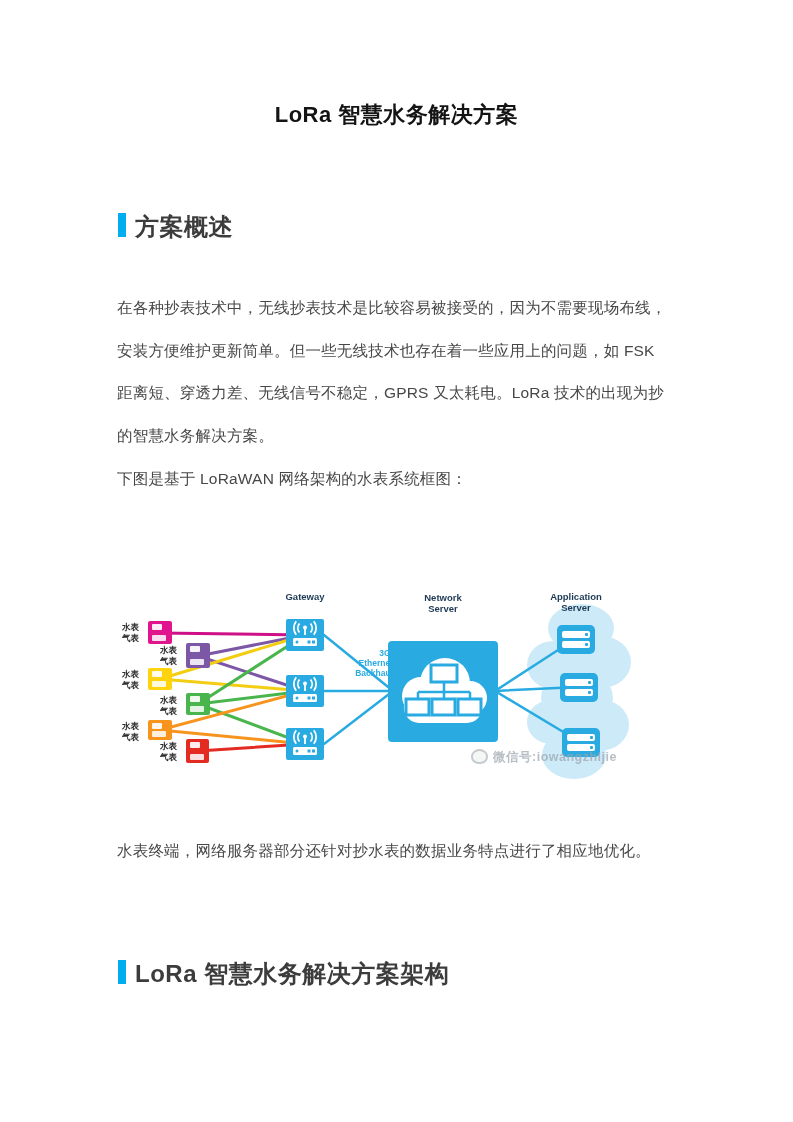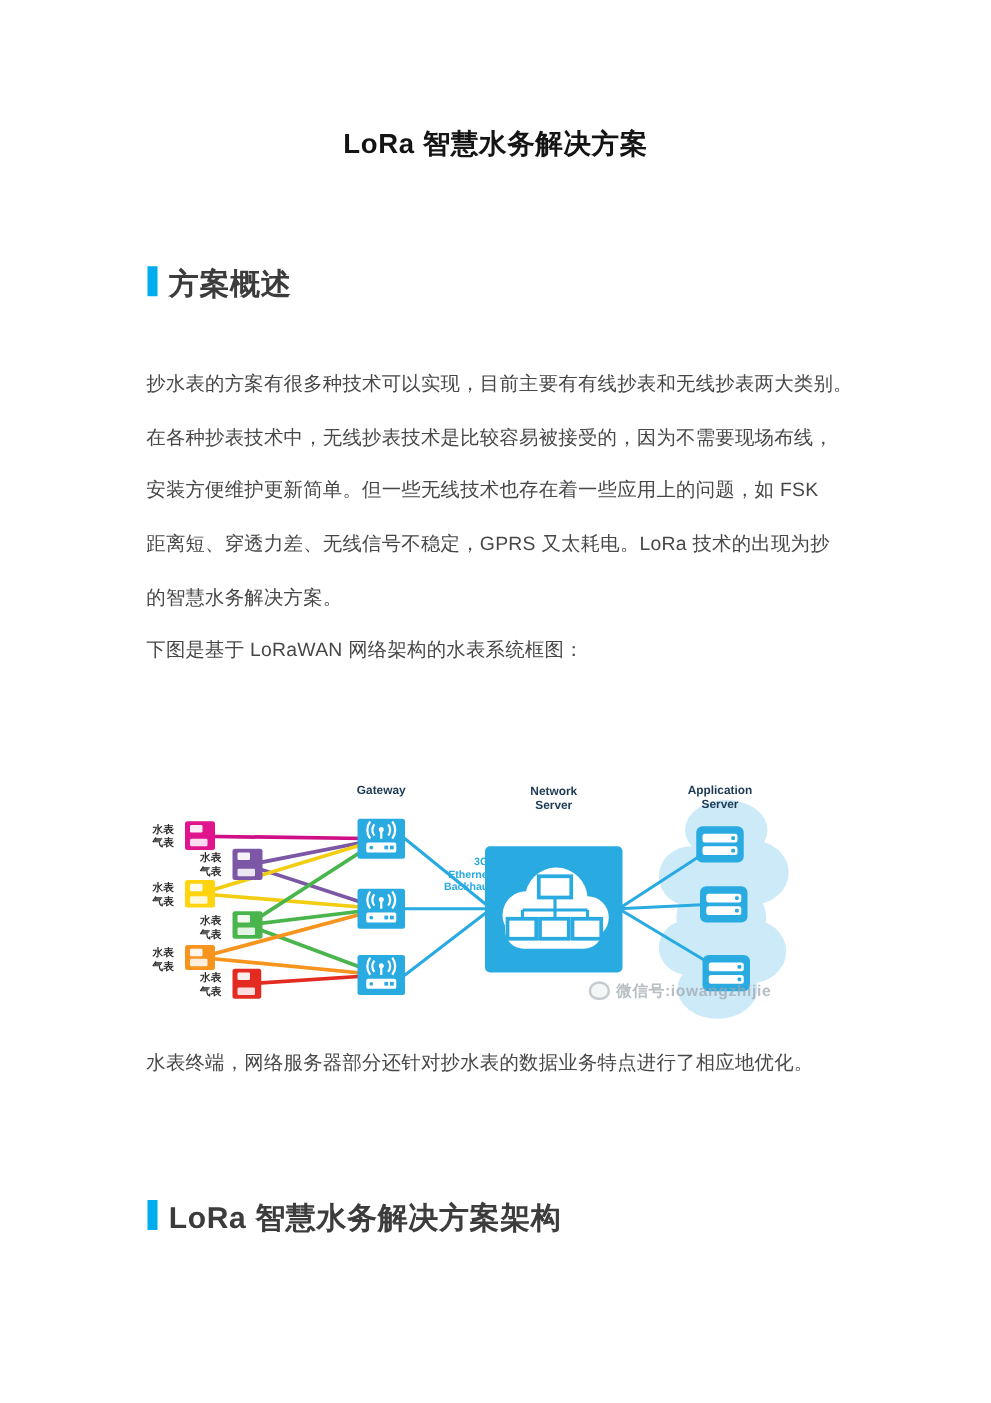--- a/index.html
+++ b/index.html
@@ -17,21 +17,21 @@
                             color:#3c3c3c; letter-spacing:.5px; white-space:nowrap; }
   .sh1 { left:118px; top:211px; }
   .sh2 { left:118px; top:958px; }
 
   .para { position:absolute; left:117px; width:580px; color:#474747; font-size:15.5px; }
   .para .tline { display:block; height:42.7px; line-height:42.7px; white-space:nowrap; letter-spacing:.2px; }
   .p1 { top:287px; }
   .p2 { top:830px; }
 
   
-  .diagram { position:absolute; left:115px; top:585px; width:545px; height:215px;margin-top:36px; }
+  .diagram { position:absolute; left:115px; top:585px; width:545px; height:215px; }
   .links { position:absolute; left:0; top:0; width:545px; height:215px; z-index:1; }
   .appcloud { position:absolute; left:404px; top:15px; width:118px; height:185px; z-index:0; }
 
   .dhead { position:absolute; z-index:3; font-size:9.5px; font-weight:700; color:#1d3a55;
            line-height:10.5px; text-align:center; }
   .gateway-head { left:152px; top:7px;  width:76px; }
   .net-head     { left:296px; top:8px;  width:64px; }
   .app-head     { left:424px; top:7px;  width:74px; }
 
   .meter { position:absolute; z-index:2; border-radius:2px; }
@@ -91,21 +91,20 @@
 <div class="page">
 
   <h1 class="title">LoRa 智慧水务解决方案</h1>
 
   <div class="section-heading sh1">
     <span class="bar"></span>
     <span class="htext">方案概述</span>
   </div>
 
   <div class="para p1">
-    <span class="tline">抄水表的方案有很多种技术可以实现，目前主要有有线抄表和无线抄表两大类别。</span>
     <span class="tline">在各种抄表技术中，无线抄表技术是比较容易被接受的，因为不需要现场布线，</span>
     <span class="tline">安装方便维护更新简单。但一些无线技术也存在着一些应用上的问题，如 FSK</span>
     <span class="tline">距离短、穿透力差、无线信号不稳定，GPRS 又太耗电。LoRa 技术的出现为抄</span>
     <span class="tline">的智慧水务解决方案。</span>
     <span class="tline">下图是基于 LoRaWAN 网络架构的水表系统框图：</span>
   </div>
 
   <div class="diagram">
 
     <svg class="appcloud" viewBox="0 0 118 185" preserveAspectRatio="none">

